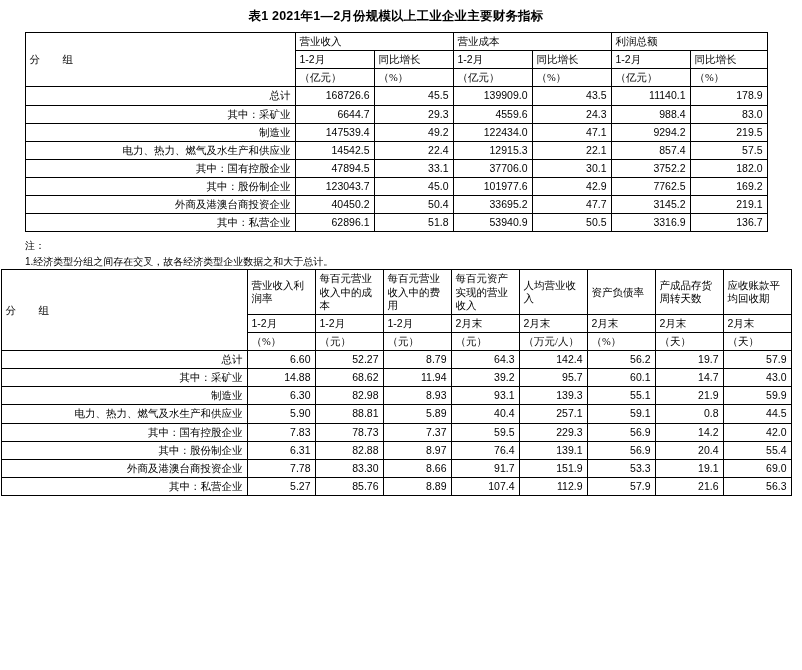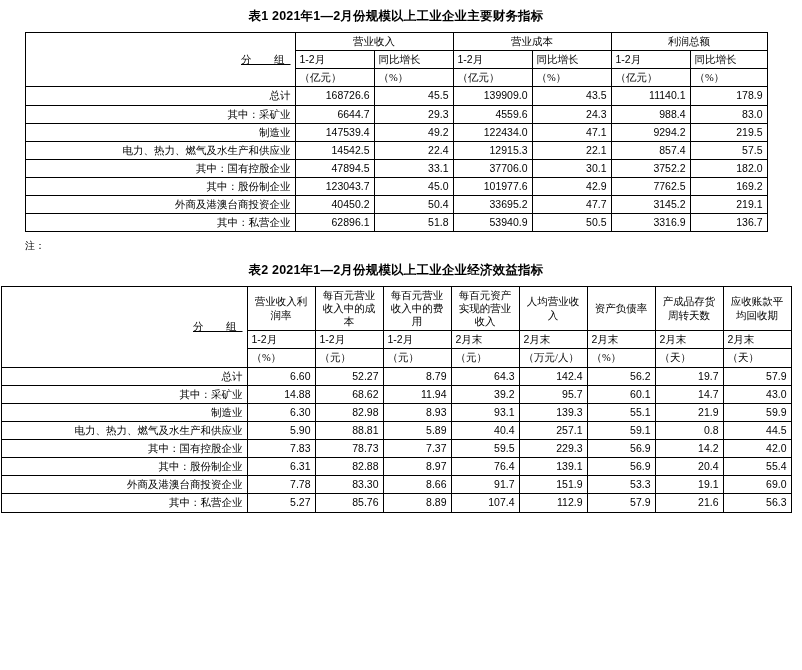--- a/index.html
+++ b/index.html
@@ -39,30 +39,28 @@
     padding: 2px 4px;
     font-weight: normal;
     font-size: 10.5px;
     line-height: 1.25;
     vertical-align: middle;
   }
   .hdr {
     text-align: left;
   }
   .hdr-bold {
-    text-align: center;
     font-weight: bold;
     font-size: 10.5px;
   }
   .grp-label {
-    text-align: right;
+    text-align: left;
     font-weight: bold;
     letter-spacing: 6px;
     padding-left: 6px;
-    text-decoration: underline;
   }
   .rowlabel {
     text-align: right;
     white-space: nowrap;
   }
   .num {
     text-align: right;
     padding-right: 10px;
     font-size: 10.5px;
   }
@@ -195,23 +193,23 @@
         <td class="num">53940.9</td>
         <td class="num">50.5</td>
         <td class="num">3316.9</td>
         <td class="num">136.7</td>
       </tr>
     </tbody>
   </table>
 
   <div class="notes">
     <div>注：</div>
+    <div>1.经济类型分组之间存在交叉，故各经济类型企业数据之和大于总计。</div>
   </div>
 
-  <div class="table-title">表2  2021年1—2月份规模以上工业企业经济效益指标</div>
 
   <table class="grid t2">
     <colgroup>
       <col style="width:246px">
       <col style="width:68px">
         <col style="width:68px">
       <col style="width:68px">
         <col style="width:68px">
       <col style="width:68px">
         <col style="width:68px">

